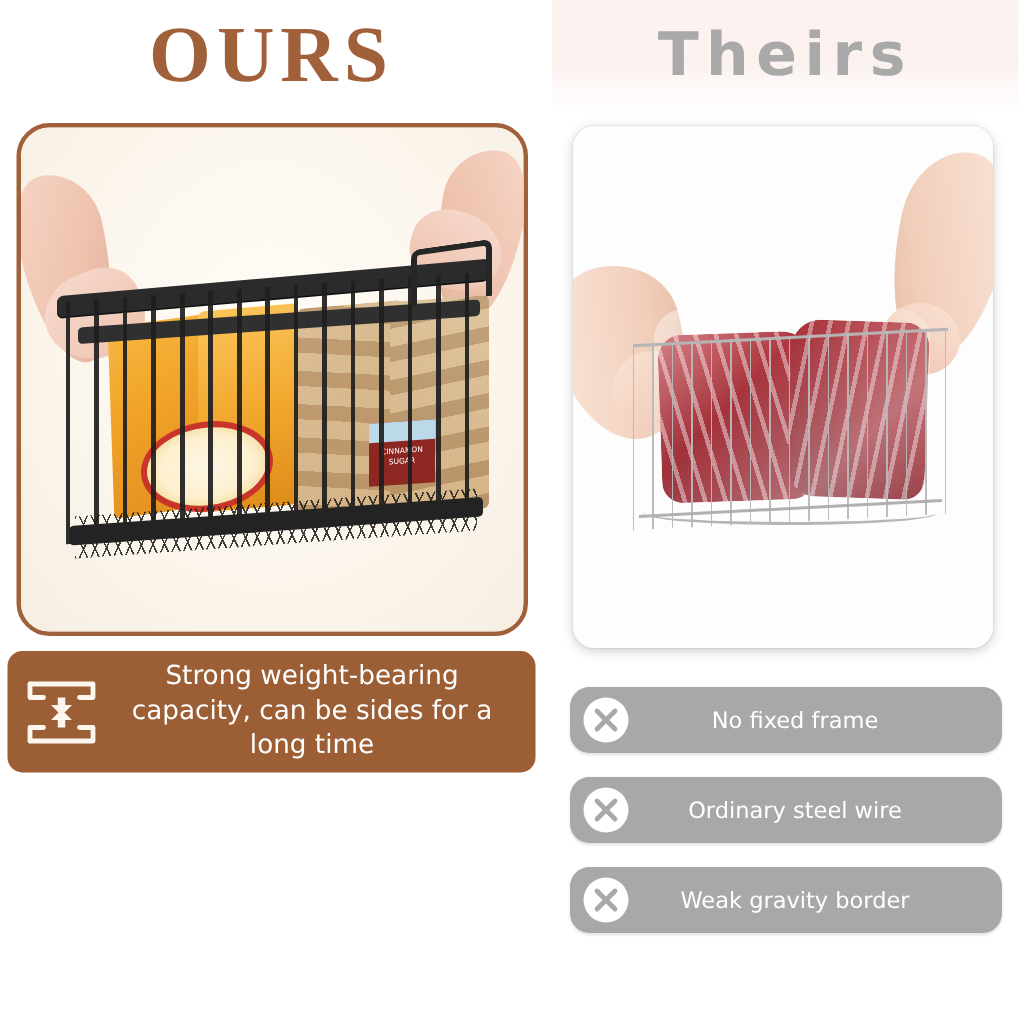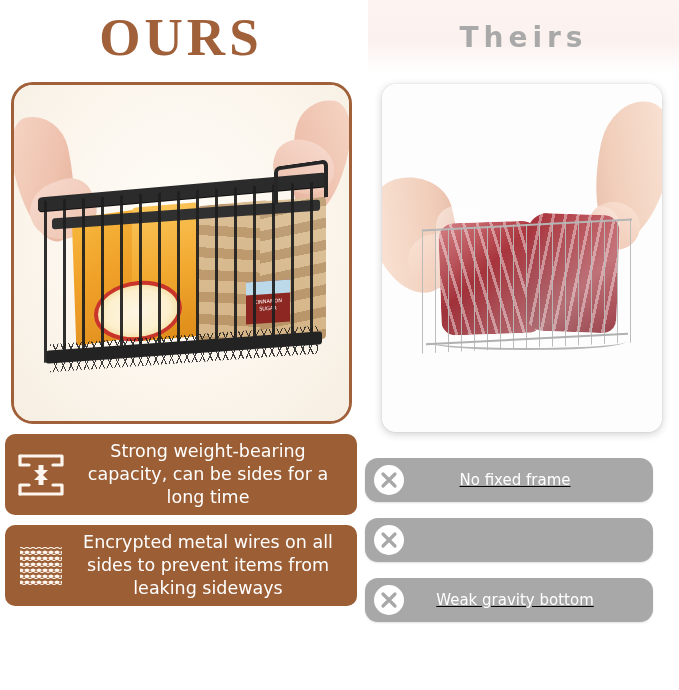--- a/index.html
+++ b/index.html
@@ -61,21 +61,21 @@
     left: 6px; top: 0;
     width: 311px; height: 74px;
     background: linear-gradient(to bottom,#fdf4f1 0%,#fbf1ee 55%,#ffffff 100%);
   }
   .hdr-theirs {
     position: absolute;
     left: 6px; top: 8px;
     width: 311px; height: 58px;
     display: flex; align-items: center; justify-content: center;
     font-family: "DejaVu Sans", sans-serif;
-    font-size: 28px;
+    font-size: 40px;
     font-weight: 700;
     color: #a9a9a9;
     letter-spacing: 5px;
   }
 
   
   .photo-left {
     position: absolute;
     left: 11px; top: 82px;
     width: 341px; height: 342px;
@@ -374,23 +374,22 @@
     font-family: "DejaVu Sans", sans-serif;
     font-size: 17.5px;
     line-height: 23px;
     font-weight: 400;
     text-align: center;
     padding: 0 2px;
   }
 
   .bullets-right {
     position: absolute;
-    left: 3px; top: 458px;
+    left: 18px; top: 458px;
     width: 288px;
-    text-decoration: underline;
   }
   .bullet-gray {
     position: relative;
     background: #a8a8a8;
     border-radius: 13px;
     margin-bottom: 16px;
     height: 44px;
     display: flex;
     align-items: center;
     padding-left: 6px;
@@ -461,34 +460,20 @@
               <path d="M4 42 h42 v-9 h-9"></path>
               <path d="M4 42 v-9 h9"></path>
             </g>
             <path d="M25 21 l-7 7 h4.5 v5 h5 v-5 h4.5 z" fill="#fdf6ee"></path>
             <path d="M25 25 l7 -7 h-4.5 v-5 h-5 v5 h-4.5 z" fill="#fdf6ee"></path>
           </svg>
         </div>
         <div class="b-text">Strong weight-bearing capacity, can be sides for a long time</div>
       </div>
 
-      <div class="bullet-brown">
-        <div class="b-icon">
-          <svg width="46" height="46" viewBox="0 0 46 46">
-            <defs>
-              <pattern id="meshpat" width="6" height="6" patternUnits="userSpaceOnUse">
-                <path d="M0 3 q3 -3 6 0 q-3 3 -6 0 z" fill="#fdf6ee"></path>
-                <path d="M0 6 q3 -3 6 0" stroke="#fdf6ee" stroke-width="1.1" fill="none"></path>
-              </pattern>
-            </defs>
-            <rect x="2" y="4" width="42" height="38" fill="url(#meshpat)"></rect>
-          </svg>
-        </div>
-        <div class="b-text">Encrypted metal wires on all sides to prevent items from leaking sideways</div>
-      </div>
 
     </div>
   </div>
 
   <div class="divider"></div>
 
   <div class="col-right">
 
     <div class="hdr-theirs-bg"></div>
     <div class="hdr-theirs">Theirs</div>
@@ -527,28 +512,29 @@
         <div class="g-text">No fixed frame</div>
       </div>
 
       <div class="bullet-gray">
         <div class="g-icon">
           <svg width="36" height="36" viewBox="0 0 36 36">
             <circle cx="18" cy="18" r="15" fill="#ffffff"></circle>
             <path d="M12 12 L24 24 M24 12 L12 24" stroke="#a8a8a8" stroke-width="3.2" stroke-linecap="round"></path>
           </svg>
         </div>
+        <div class="g-text">Ordinary steel wire</div>
       </div>
 
       <div class="bullet-gray">
         <div class="g-icon">
           <svg width="36" height="36" viewBox="0 0 36 36">
             <circle cx="18" cy="18" r="15" fill="#ffffff"></circle>
             <path d="M12 12 L24 24 M24 12 L12 24" stroke="#a8a8a8" stroke-width="3.2" stroke-linecap="round"></path>
           </svg>
         </div>
-        <div class="g-text">Weak gravity bottom</div>
+        <div class="g-text">Weak gravity border</div>
       </div>
 
     </div>
   </div>
 
 </div>
 
 </body></html>

